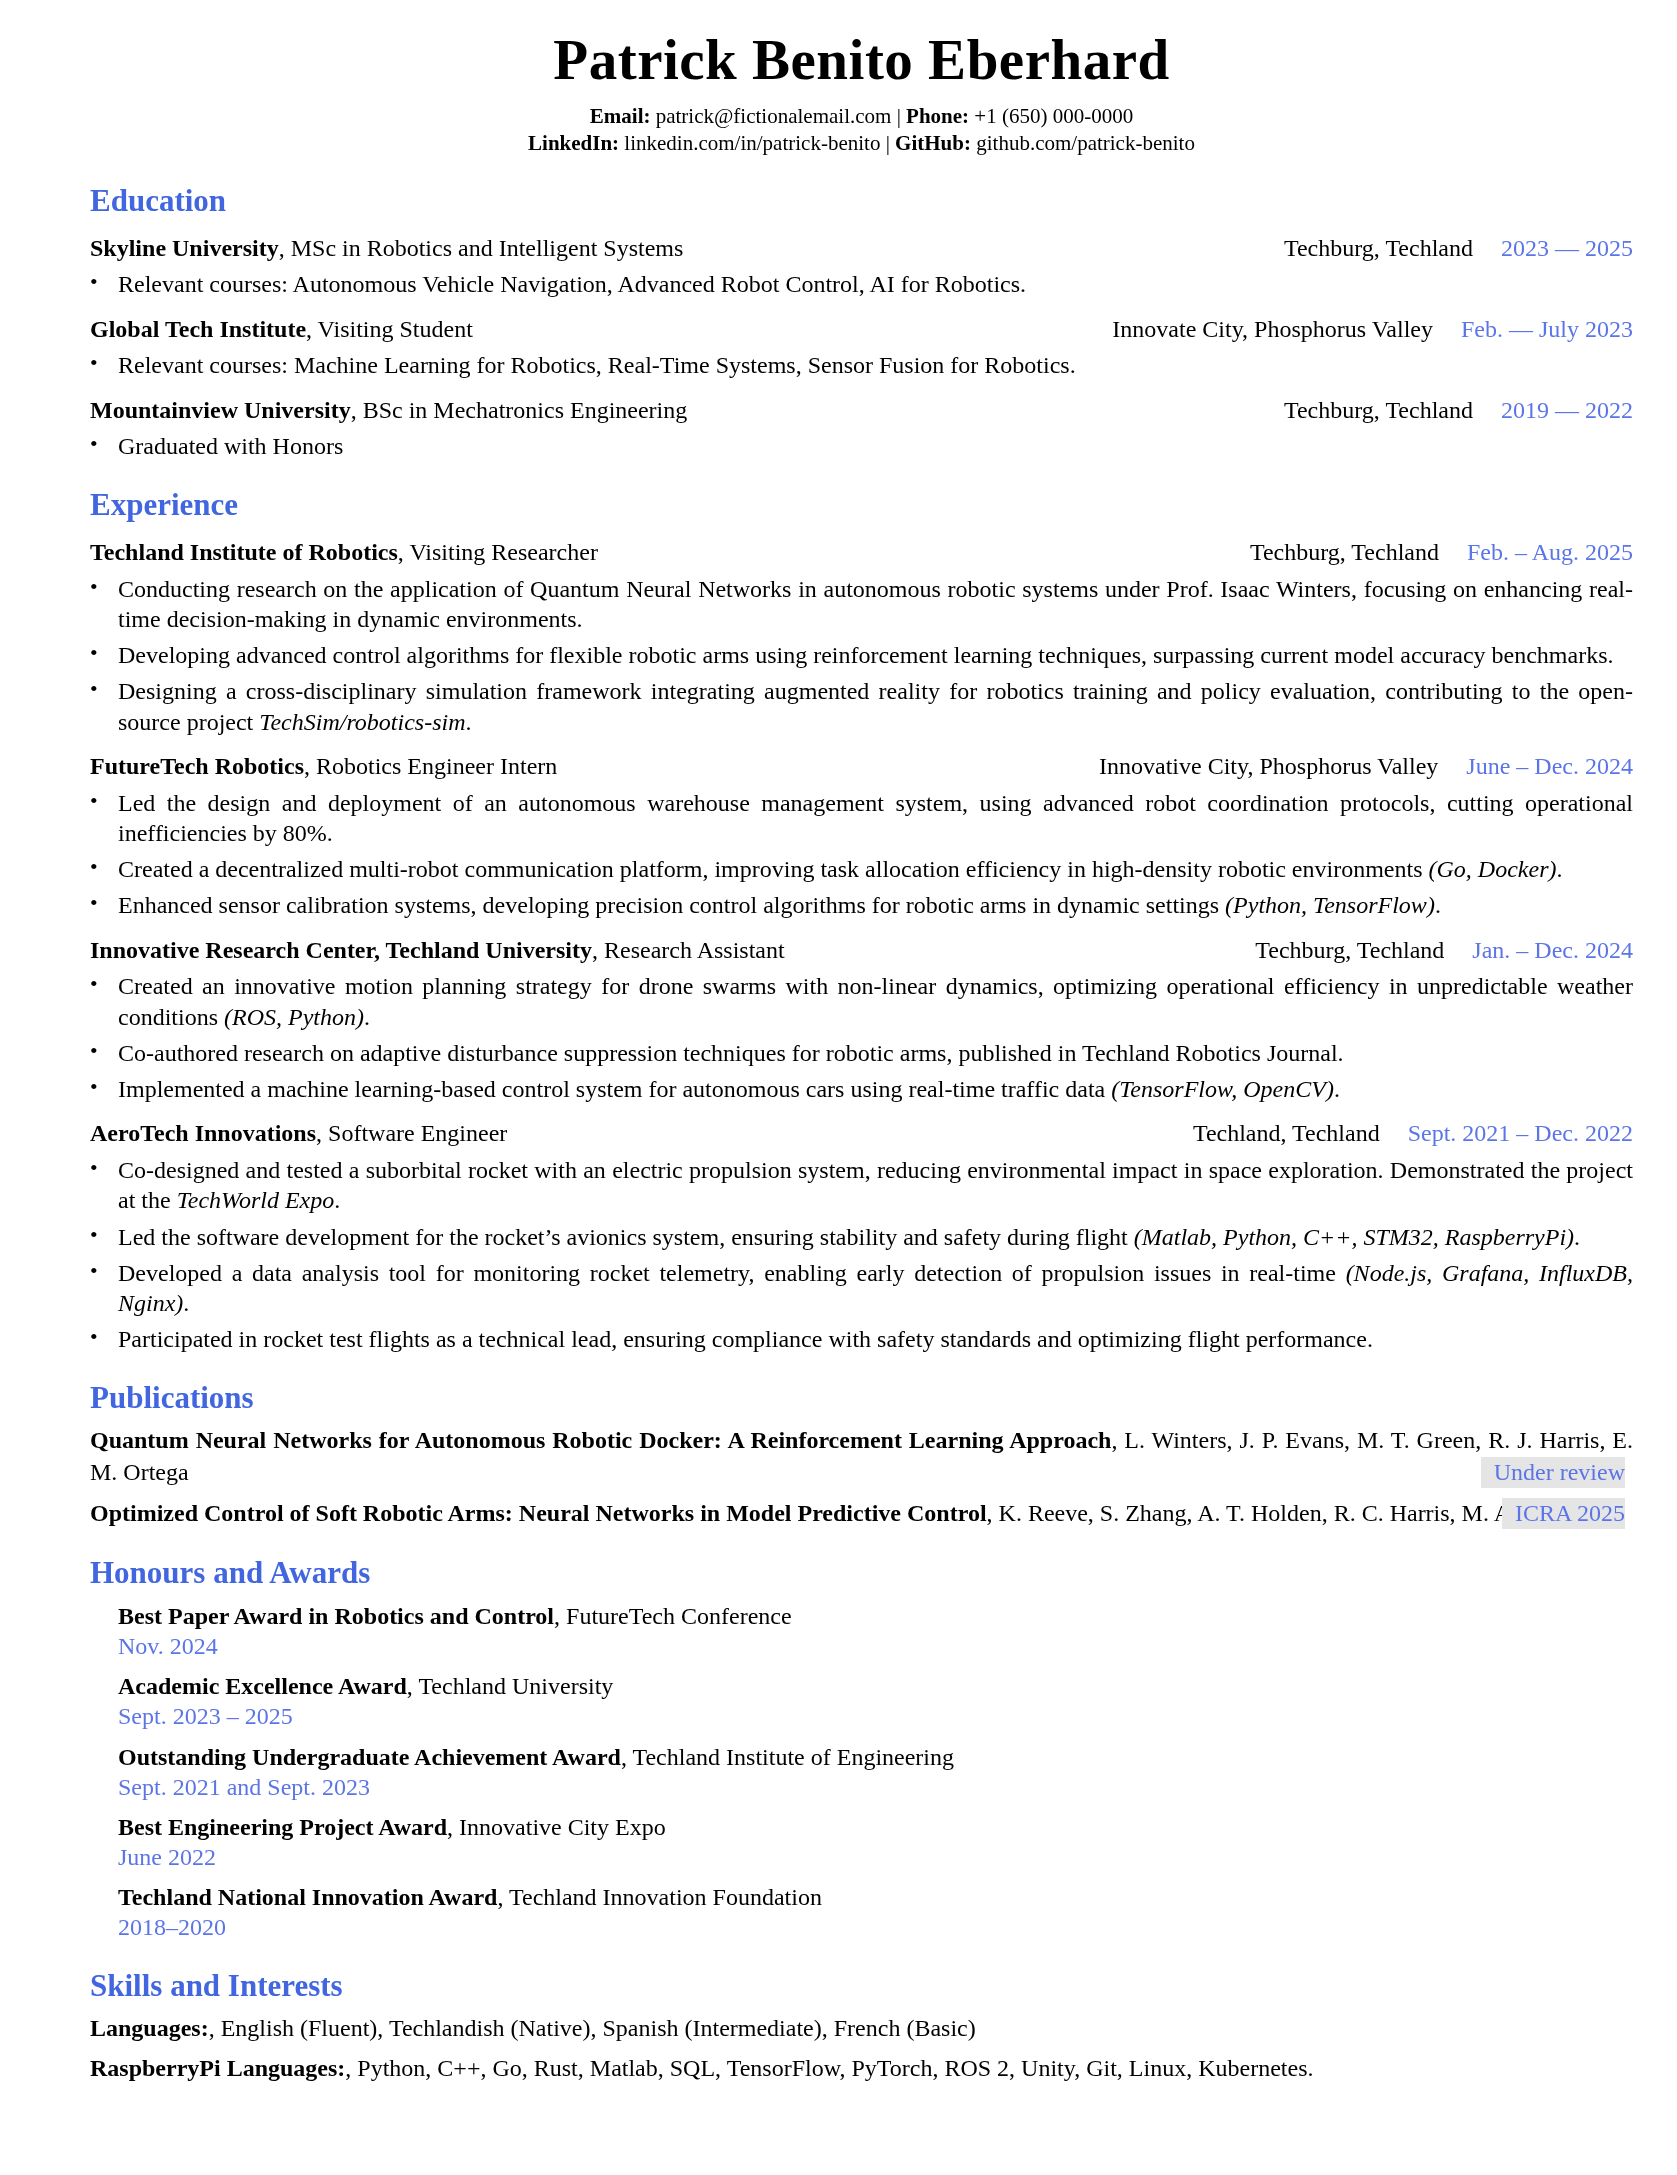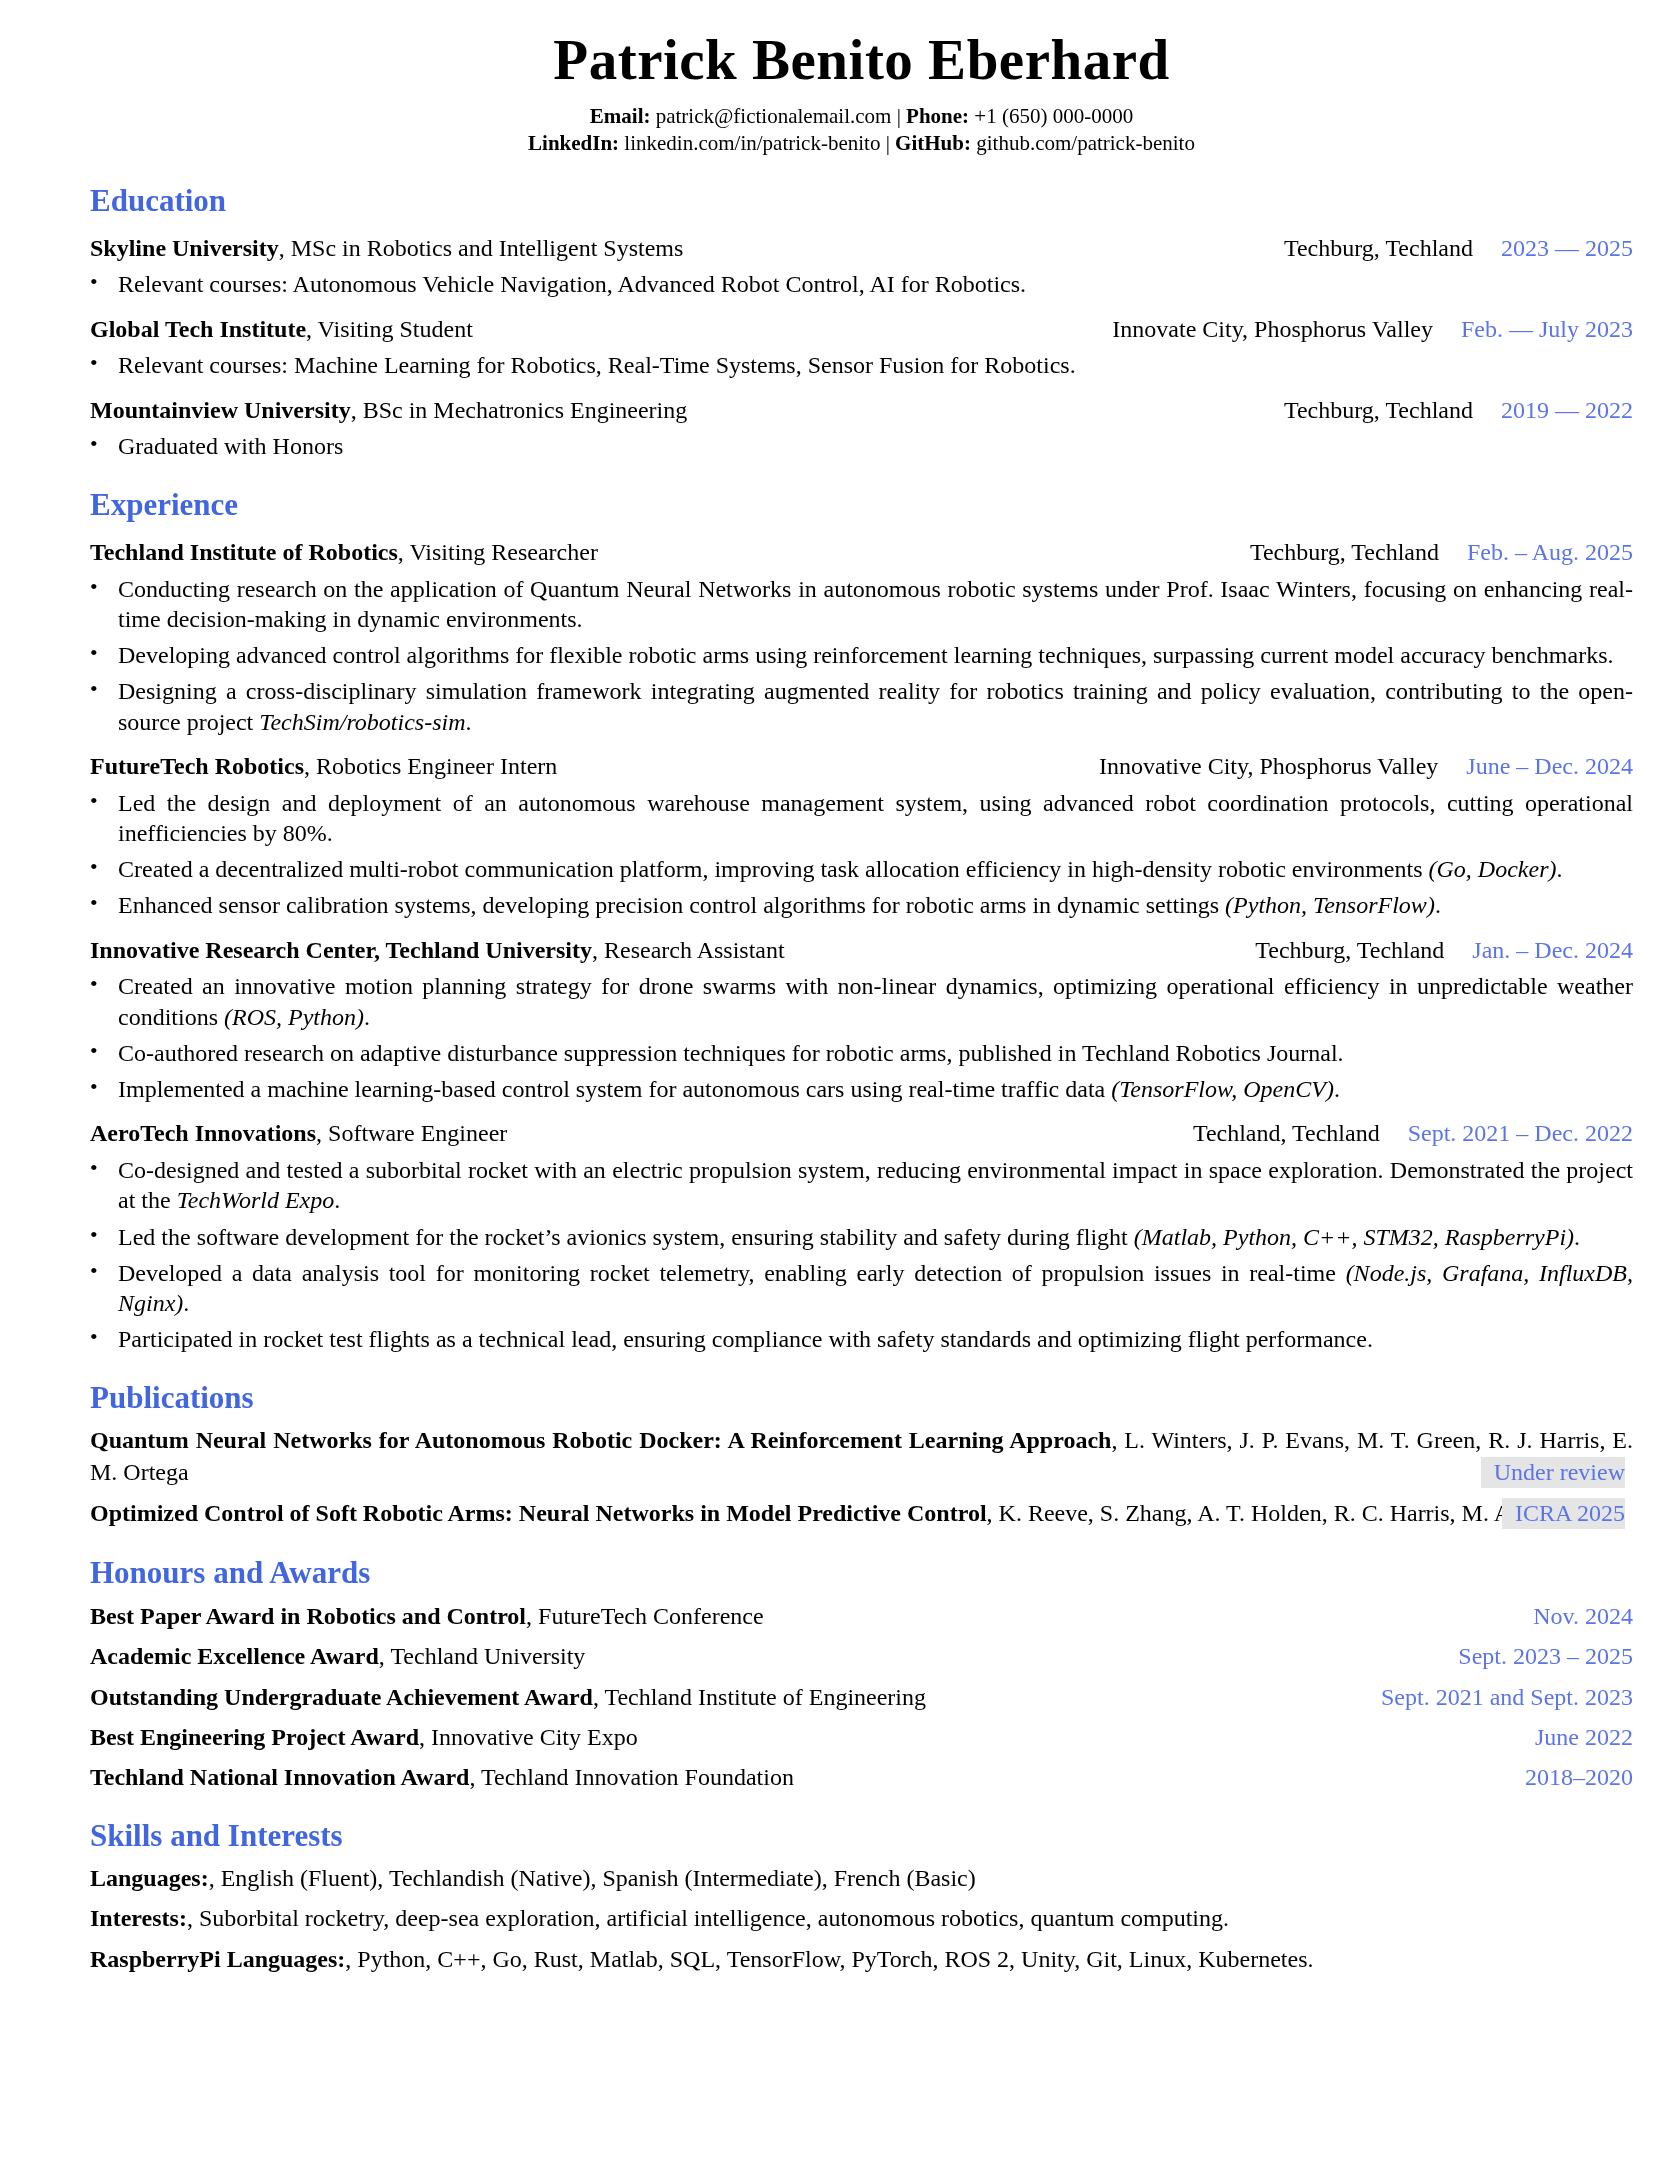--- a/index.html
+++ b/index.html
@@ -78,20 +78,21 @@
     padding-left: 13px;
   }
 
   .award-row {
     display: flex;
     justify-content: space-between;
     align-items: baseline;
     font-size: 24px;
     line-height: 1.25;
     margin-top: 10.4px;
+    flex-direction: column;
   }
   .award-row .award-title { font-weight: bold; }
   .award-row .award-date { color: var(--c-date, #5B75E8); white-space: nowrap; margin-left: 28px; }
 
   .skill-row {
     font-size: 24px;
     line-height: 1.3;
     margin-top: 9.4px;
   }
   .skill-row .skill-label { font-weight: bold; }
@@ -283,20 +284,17 @@
     <span><span class="award-title">Techland National Innovation Award</span><span>, Techland Innovation Foundation</span></span>
     <span class="award-date">2018–2020</span>
   </div>
 
   <div class="sec-title">Skills and Interests</div>
 
   <div class="skill-row">
     <span class="skill-label">Languages:</span><span>, English (Fluent), Techlandish (Native), Spanish (Intermediate), French (Basic)</span>
   </div>
   <div class="skill-row">
-    <span class="skill-label">Interests:</span><span>, Suborbital rocketry, deep-sea exploration, artificial intelligence, autonomous robotics, quantum computing.</span>
-  </div>
-  <div class="skill-row">
     <span class="skill-label">RaspberryPi Languages:</span><span>, Python, C++, Go, Rust, Matlab, SQL, TensorFlow, PyTorch, ROS 2, Unity, Git, Linux, Kubernetes.</span>
   </div>
 
 </div>
 
 
 </body></html>

